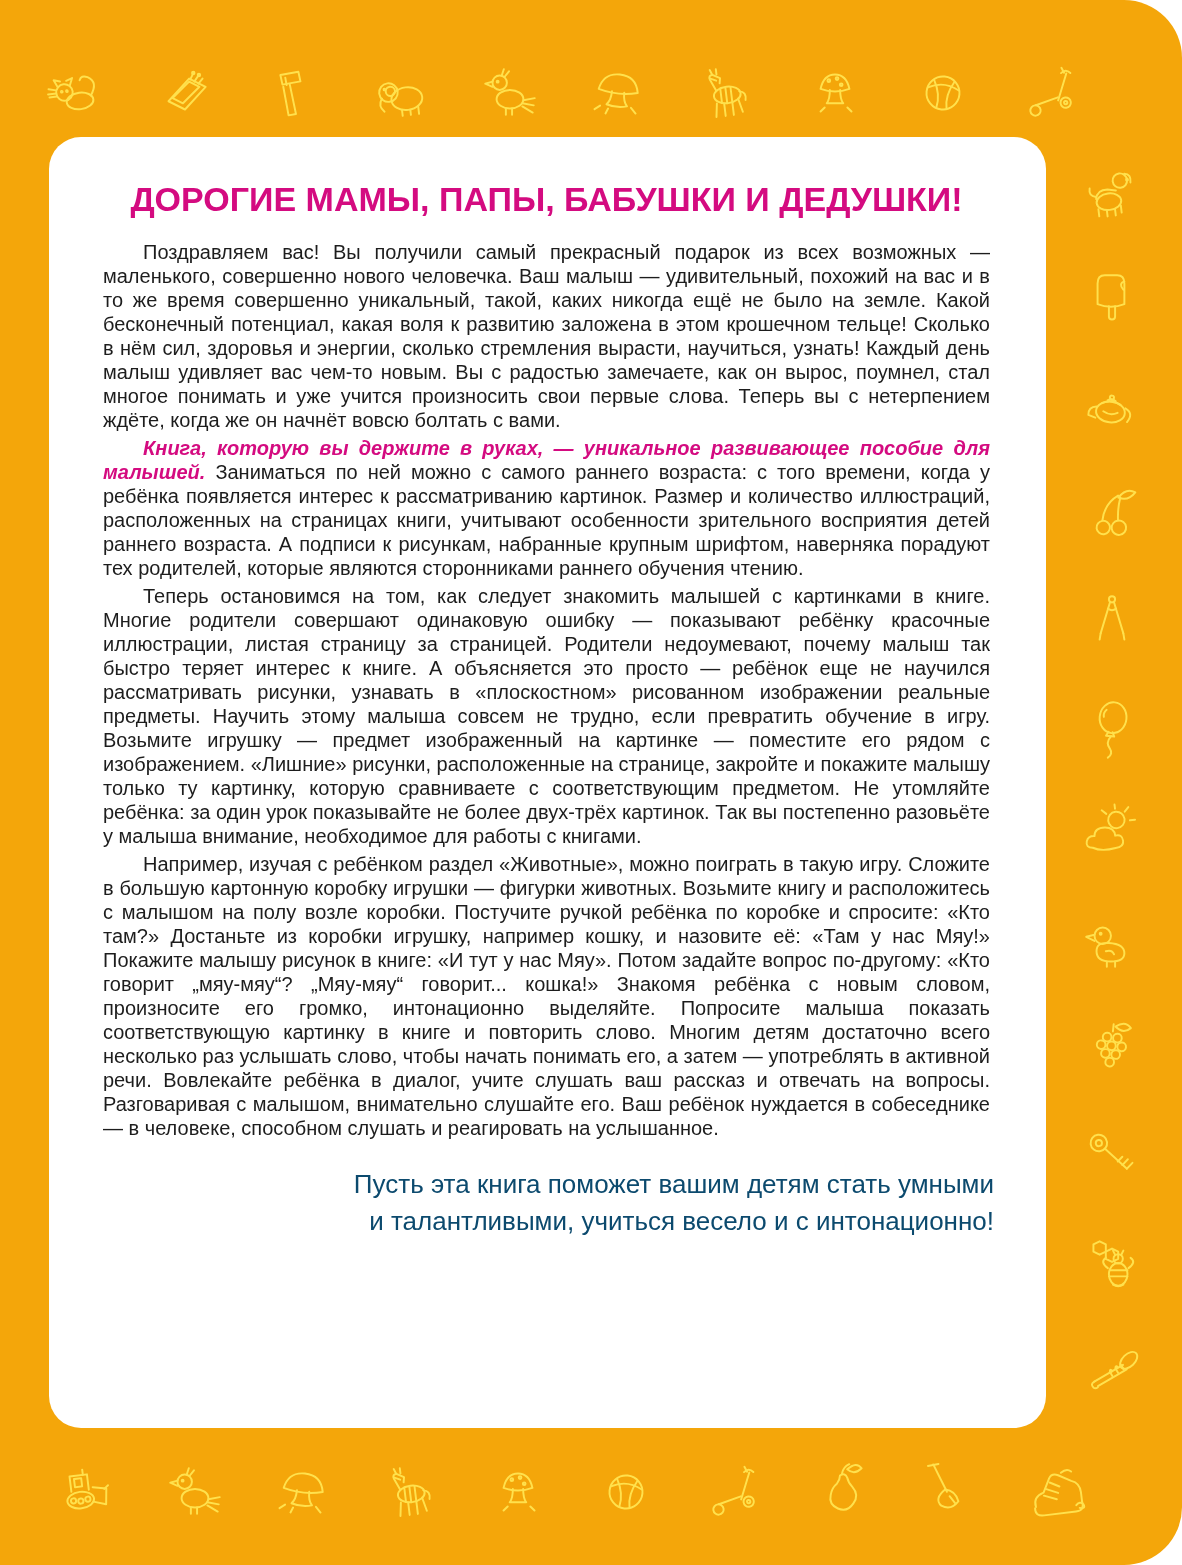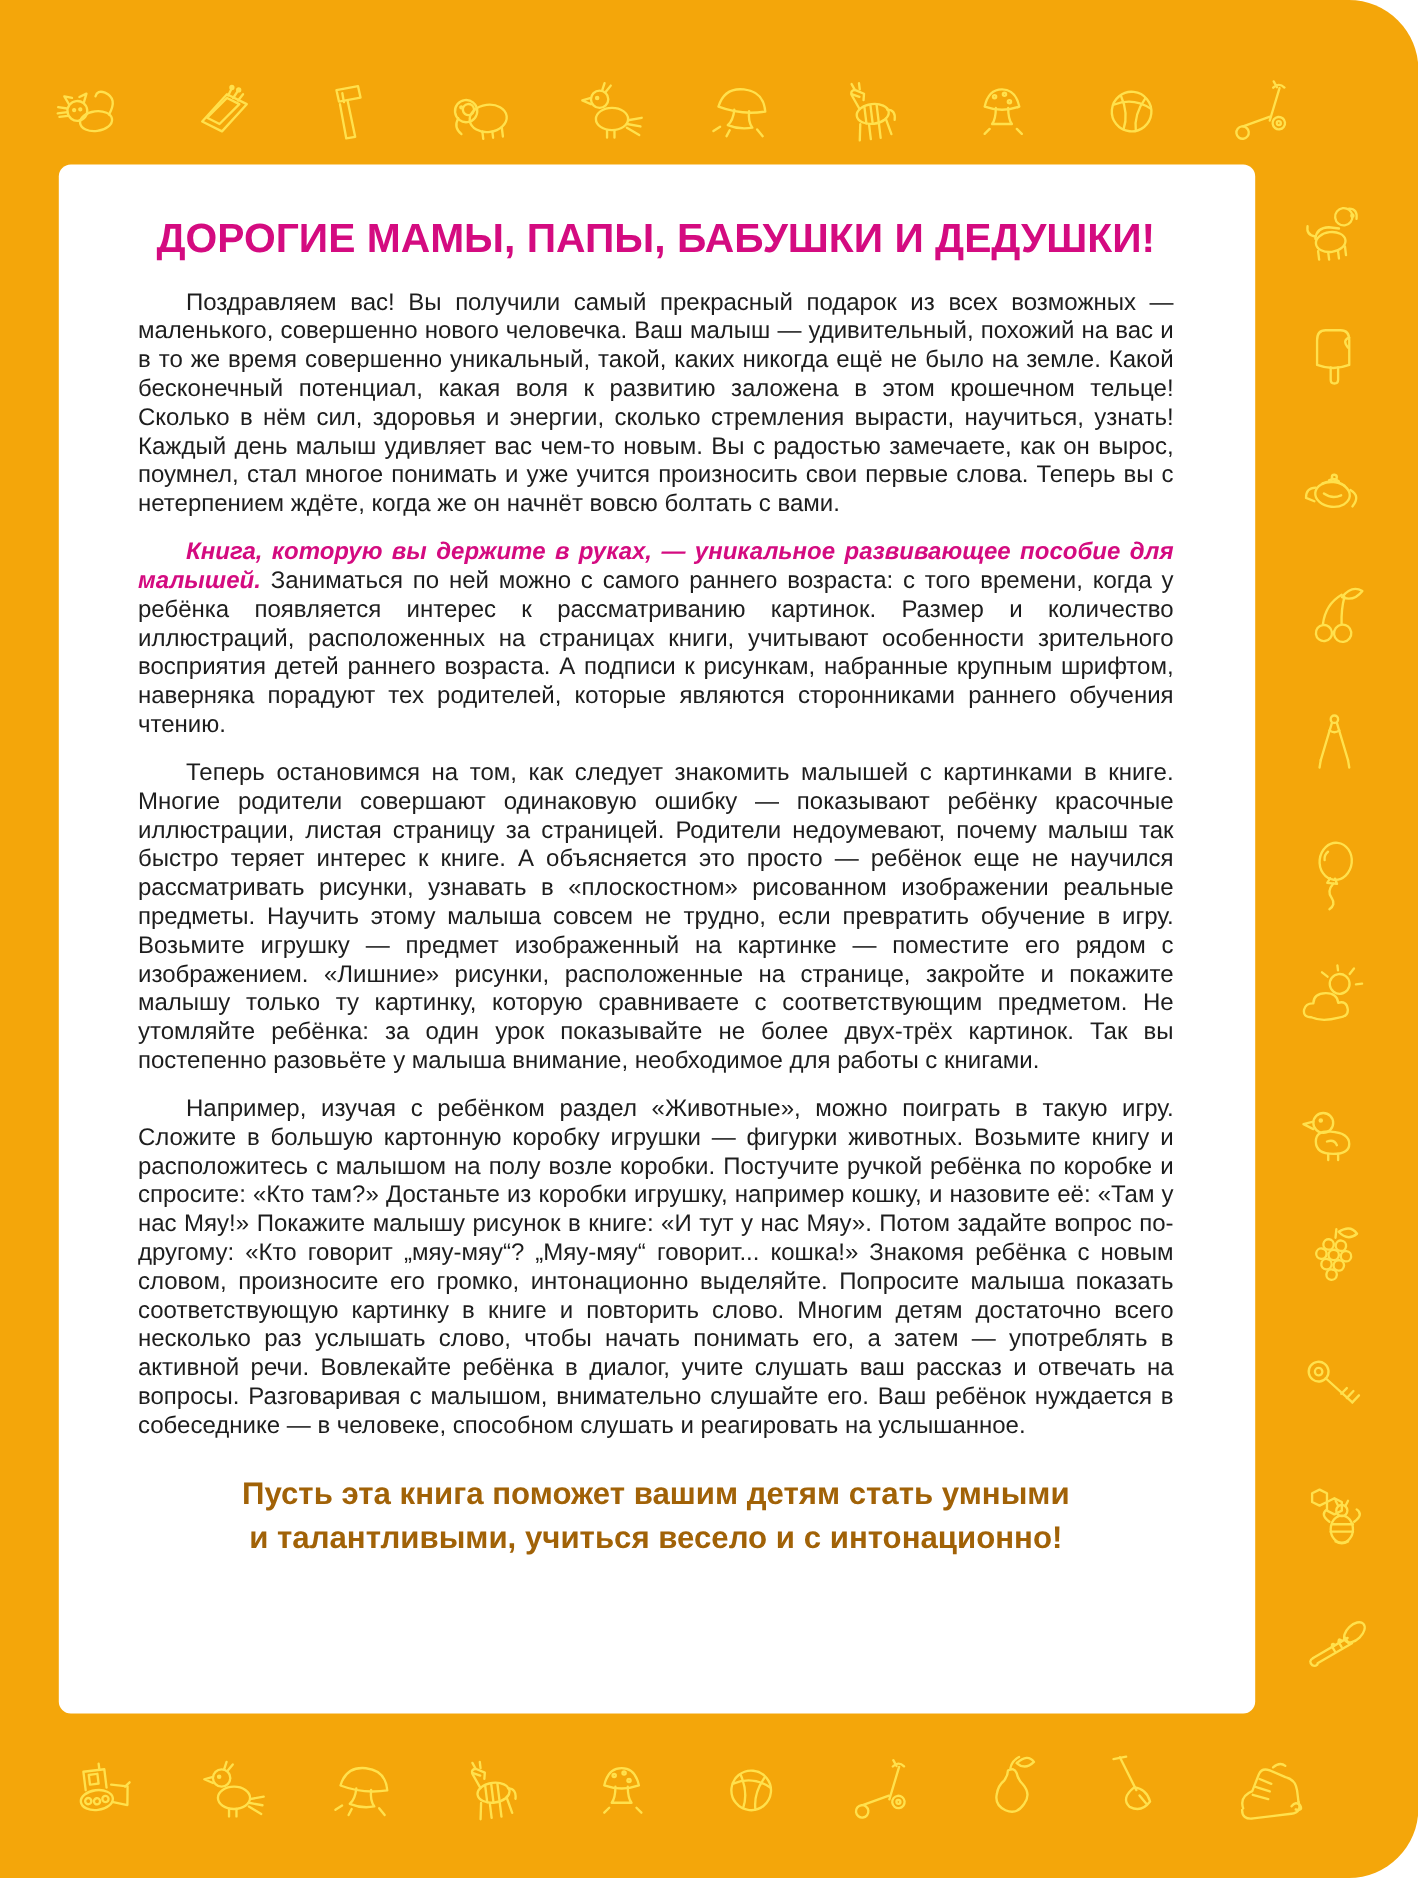--- a/index.html
+++ b/index.html
@@ -6,34 +6,34 @@
   body{
     width:1182px;height:1565px;position:relative;background:#ffffff;
     font-family:"Liberation Sans",sans-serif;overflow:hidden;
   }
   .orange-bg{
     position:absolute;inset:0;background:#F4A60A;
     border-radius:0 58px 58px 0;
   }
   .panel{
     position:absolute;left:49px;top:137px;width:997px;height:1291px;
-    background:#ffffff;border-radius:10px;box-sizing:border-box;
+    background:#ffffff;border-radius:32px;box-sizing:border-box;
     padding:40px 52px 0 50px;
   }
   .title{
     color:#D40B80;font-weight:bold;font-size:34px;line-height:1.1;
     text-align:center;margin:4px 0 22px 0;letter-spacing:0px;
   }
   .para{
-    margin:16px;color:#1d1d1d;font-size:20px;line-height:24px;
+    margin:4px;color:#1d1d1d;font-size:20px;line-height:24px;
     text-align:justify;text-indent:40px;
   }
   .lead{color:#D40B80;font-weight:bold;font-style:italic;}
   .closing{
-    margin-top:26px;text-align:center;color:#a16207;font-weight:bold;
+    margin-top:26px;text-align:right;color:#0c4a6e;font-weight:normal;
     font-size:26px;line-height:37px;
   }
   .strip{position:absolute;display:flex;justify-content:space-between;color:#FFE14D;}
   .strip-top{left:44px;right:98px;top:50px;height:86px;align-items:center;}
   .strip-right{flex-direction:column;top:160px;height:1244px;right:24px;width:92px;align-items:center;}
   .strip-bottom{left:54px;right:92px;top:1444px;height:96px;align-items:center;}
   .icon{width:66px;height:66px;display:inline-block;}
   .icon svg{width:100%;height:100%;display:block;}
   .strip .icon:nth-child(3n){transform:rotate(6deg);}
   .strip .icon:nth-child(3n+1){transform:rotate(-7deg);}

